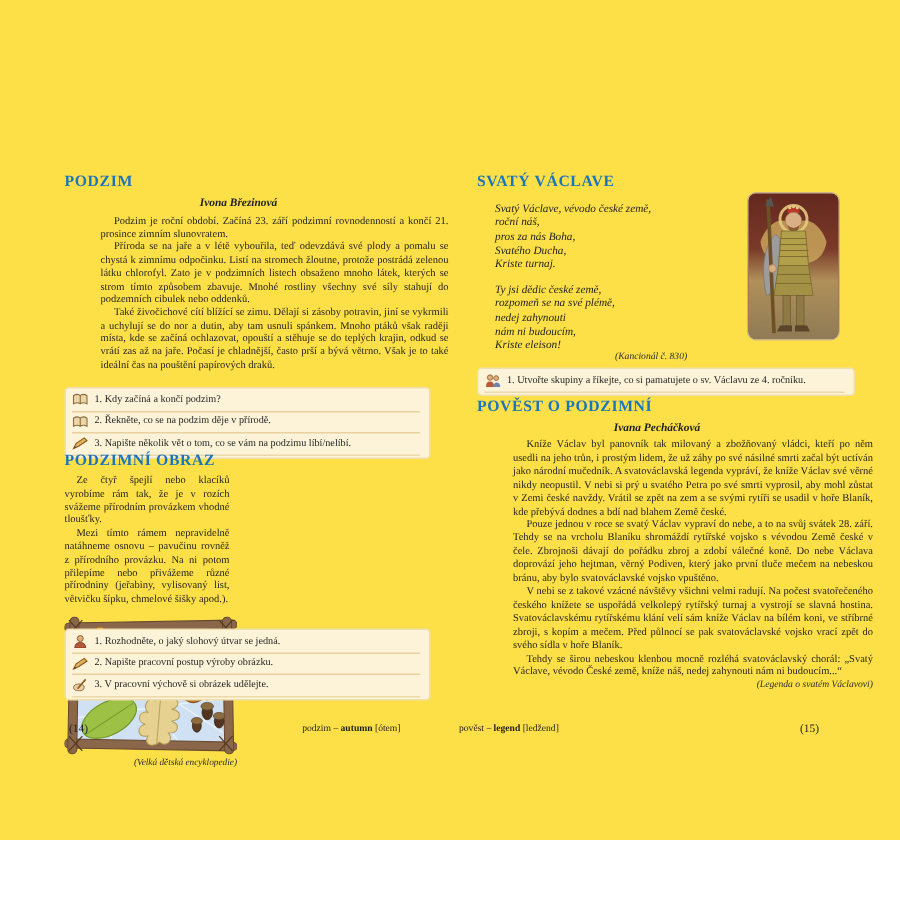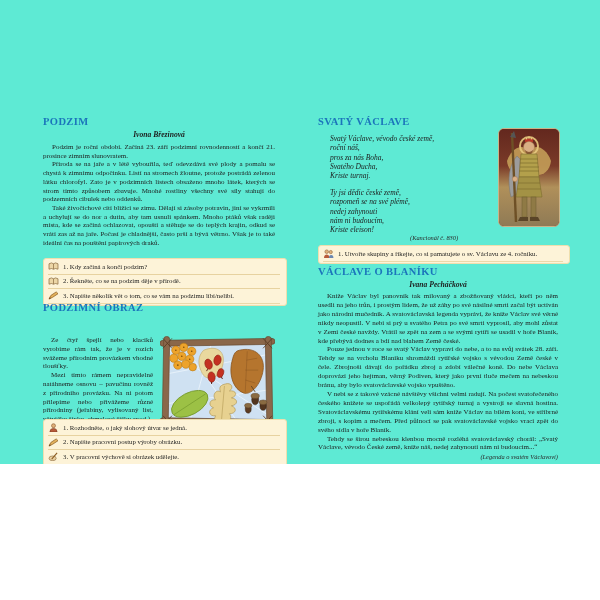--- a/index.html
+++ b/index.html
@@ -1,25 +1,25 @@
 <!DOCTYPE html>
 <html><head>
 <meta charset="utf-8">
 <style>
   html,body{margin:0;padding:0;background:#ffffff;}
-  .canvas{position:relative;width:600px;height:464px;background:#5eead4;overflow:hidden;
+  .canvas{position:relative;width:600px;height:560px;background:#fde047;overflow:hidden;
           font-family:"Liberation Serif", serif;color:#1d1d1d;}
   .page{position:absolute;top:0;height:600px;}
   #pageL{left:43px;width:232px;}
   #pageR{left:318px;width:240px;}
   .blk{position:absolute;left:0;width:100%;}
   .h-blue{font-family:"Liberation Serif", serif;font-weight:bold;font-size:10.5px;
           letter-spacing:0.4px;color:#1b75bb;}
   .author{font-weight:bold;font-style:italic;font-size:7.6px;text-align:center;}
-  .body-txt{font-size:7px;line-height:8.7px;text-align:justify;}
+  .body-txt{font-size:7px;line-height:8.7px;text-align:justify;margin-left:24px;}
   .body-txt p{margin:0;text-indent:9px;}
   .task-box{background:#fdf3d8;border:1px solid #efdfae;border-radius:3px;
             padding:1px 6px 1px 4px;}
   .task-item{display:flex;align-items:center;gap:4px;border-bottom:1px solid #e7d2a0;
              padding:2px 0 2.5px 0;}
   .task-item:last-child{border-bottom:1px solid #ecd9a9;}
   .task-item .txt{font-size:6.8px;line-height:7.5px;}
   .task-icon{width:11px;flex:0 0 11px;display:flex;align-items:center;}
   .craft-row{display:flex;gap:7px;}
   .craft-text{width:110px;font-size:7px;line-height:8.8px;text-align:justify;}
@@ -79,21 +79,21 @@
               <path d="M1 9 L3 5 L9 1 L11 3 L5 7 Z" fill="#e3b25c" stroke="#8a5a20" stroke-width="0.8"></path>
               <path d="M1 9 L3 8 L2 7 Z" fill="#5a3a18"></path>
             </svg>
         </span>
         <span class="txt">3. Napište několik vět o tom, co se vám na podzimu líbí/nelíbí.</span>
       </div>
     </div>
 
     <div class="blk h-blue" style="top:302px;">PODZIMNÍ OBRAZ</div>
 
-    <div class="blk craft-row" style="top:336px;">
+    <div class="blk craft-row" style="top:316px;flex-direction:column;">
       <div class="craft-text">
         <p>Ze čtyř špejlí nebo klacíků vyrobíme rám tak, že je v rozích svážeme přírodním provázkem vhodné tloušťky.</p>
         <p>Mezi tímto rámem nepravidelně natáhneme osnovu – pavučinu rovněž z přírodního provázku. Na ni potom přilepíme nebo přivážeme různé přírodniny (jeřabiny, vylisovaný list, větvičku šípku, chmelové šišky apod.).</p>
       </div>
       <div class="craft-fig">
         <svg class="fig-frame" width="115" height="92" viewBox="0 0 116 92">
           <rect x="6" y="6" width="104" height="80" fill="#cfe1f2"></rect>
           <g stroke="#eaf3fb" stroke-width="0.9">
             <line x1="6" y1="38" x2="110" y2="18"></line>
               <line x1="22" y1="6" x2="78" y2="86"></line>
@@ -283,21 +283,21 @@
               <circle cx="4" cy="3" r="2" fill="#e0b07a" stroke="#8a5a30" stroke-width="0.6"></circle>
               <circle cx="8.5" cy="3.4" r="1.8" fill="#e0b07a" stroke="#8a5a30" stroke-width="0.6"></circle>
               <path d="M1 10 Q1 6 4 6 Q7 6 7 10 Z" fill="#b85a3a"></path>
               <path d="M6.5 10 Q6.5 6.6 9 6.6 Q11.5 6.6 11.5 10 Z" fill="#6a86b0"></path>
             </svg>
         </span>
         <span class="txt">1. Utvořte skupiny a říkejte, co si pamatujete o sv. Václavu ze 4. ročníku.</span>
       </div>
     </div>
 
-    <div class="blk h-blue" style="top:266px;">VÁCLAVE O BLANÍKU</div>
+    <div class="blk h-blue" style="top:266px;">POVĚST O PODZIMNÍ</div>
 
     <div class="blk author" style="top:280px;">Ivana Pecháčková</div>
 
     <div class="blk body-txt" style="top:292px;line-height:8.9px;">
       <p>Kníže Václav byl panovník tak milovaný a zbožňovaný vládci, kteří po něm usedli na jeho trůn, i prostým lidem, že už záhy po své násilné smrti začal být uctíván jako národní mučedník. A svatováclavská legenda vypráví, že kníže Václav své věrné nikdy neopustil. V nebi si prý u svatého Petra po své smrti vyprosil, aby mohl zůstat v Zemi české navždy. Vrátil se zpět na zem a se svými rytíři se usadil v hoře Blaník, kde přebývá dodnes a bdí nad blahem Země české.</p>
       <p>Pouze jednou v roce se svatý Václav vypraví do nebe, a to na svůj svátek 28. září. Tehdy se na vrcholu Blaníku shromáždí rytířské vojsko s vévodou Země české v čele. Zbrojnoši dávají do pořádku zbroj a zdobí válečné koně. Do nebe Václava doprovází jeho hejtman, věrný Podiven, který jako první tluče mečem na nebeskou bránu, aby bylo svatováclavské vojsko vpuštěno.</p>
       <p>V nebi se z takové vzácné návštěvy všichni velmi radují. Na počest svatořečeného českého knížete se uspořádá velkolepý rytířský turnaj a vystrojí se slavná hostina. Svatováclavskému rytířskému klání velí sám kníže Václav na bílém koni, ve stříbrné zbroji, s kopím a mečem. Před půlnocí se pak svatováclavské vojsko vrací zpět do svého sídla v hoře Blaník.</p>
       <p>Tehdy se širou nebeskou klenbou mocně rozléhá svatováclavský chorál: „Svatý Václave, vévodo České země, kníže náš, nedej zahynouti nám ni budoucím...“</p>
       <div class="attribution">(Legenda o svatém Václavovi)</div>
     </div>

